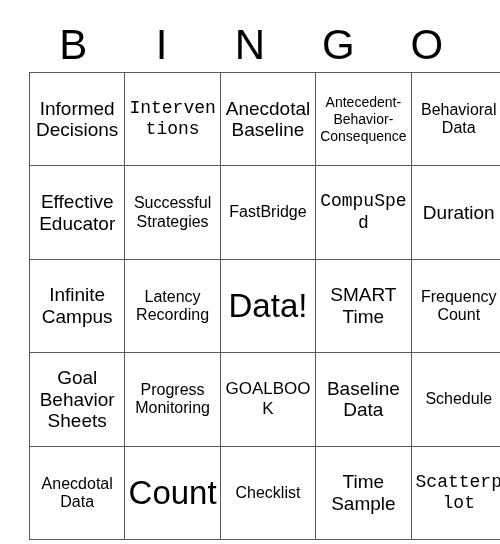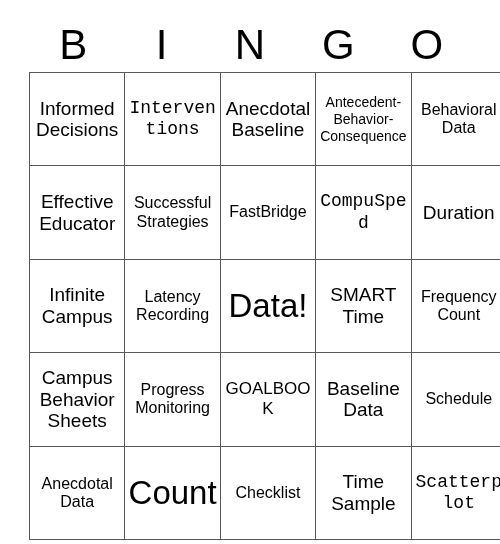--- a/index.html
+++ b/index.html
@@ -97,21 +97,21 @@
           <td class="sz-lg">Duration</td>
         </tr>
         <tr>
           <td class="sz-lg">Infinite Campus</td>
           <td class="sz-md">Latency Recording</td>
           <td class="sz-xl">Data!</td>
           <td class="sz-lg">SMART Time</td>
           <td class="sz-md">Frequency Count</td>
         </tr>
         <tr>
-          <td class="sz-lg">Campus Behavior Sheets</td>
+          <td class="sz-lg">Goal Behavior Sheets</td>
           <td class="sz-md">Progress Monitoring</td>
           <td class="sz-xs">GOALBOOK</td>
           <td class="sz-lg">Baseline Data</td>
           <td class="sz-md">Schedule</td>
         </tr>
         <tr>
           <td class="sz-md">Anecdotal Data</td>
           <td class="sz-xl">Count</td>
           <td class="sz-md">Checklist</td>
           <td class="sz-lg">Time Sample</td>

